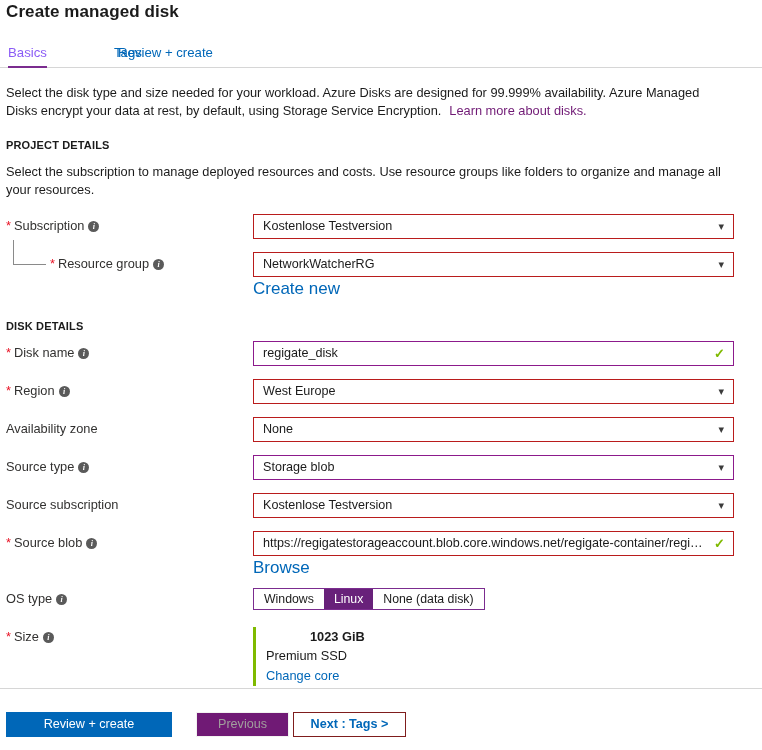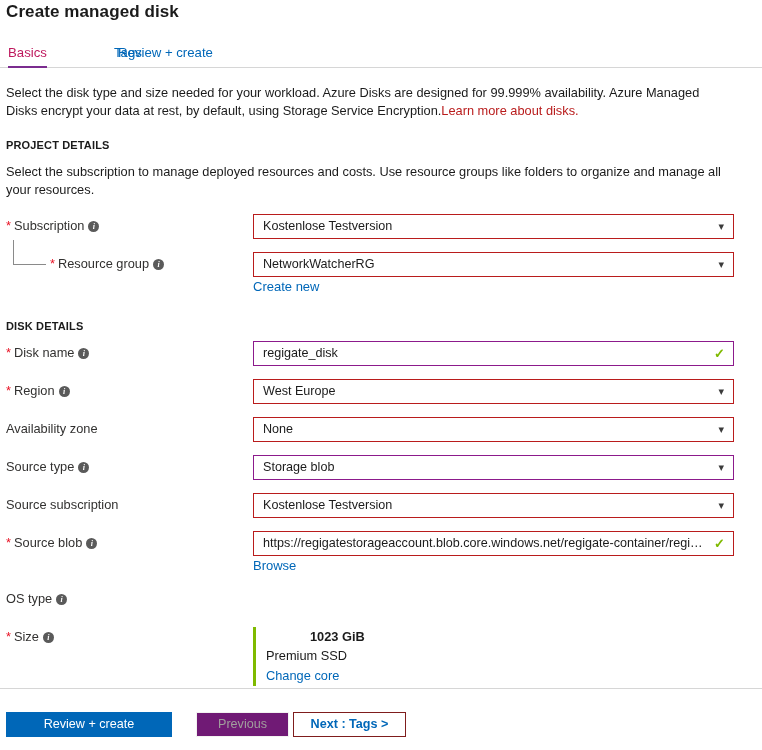--- a/index.html
+++ b/index.html
@@ -35,41 +35,41 @@
     position: absolute;
     top: 0;
     height: 26px;
     font-size: 13.2px;
     line-height: 22px;
     color: #0067b8;
     cursor: pointer;
     white-space: nowrap;
   }
   .tab.active {
-    color: #be185d;
+    color: #8b5cf6;
     border-bottom: 2px solid #7b2c8f;
   }
   #tab-basics { left: 8px; }
   #tab-tags { left: 70px; margin-left: 44px; }
   #tab-review { left: 118px; }
 
   
   .desc {
     position: absolute;
     left: 6px;
     width: 728px;
     font-size: 12.8px;
     line-height: 18px;
     color: #1b1b1b;
   }
   #desc-main { top: 84px; }
   .inline-link {
-    color: #b91c1c;
-    cursor: pointer;
-    margin-left: 0;
+    color: #701a75;
+    cursor: pointer;
+    margin-left: 8px;
   }
 
   .section-head {
     position: absolute;
     left: 6px;
     font-size: 11px;
     font-weight: bold;
     letter-spacing: 0.15px;
     color: #1b1b1b;
   }
@@ -153,21 +153,21 @@
     line-height: 24px;
     font-size: 13px;
     font-weight: bold;
     color: #7fba00;
     pointer-events: none;
   }
 
   .sublink {
     position: absolute;
     left: 253px;
-    font-size: 13px;
+    font-size: 17px;
     color: #0067b8;
     cursor: pointer;
   }
 
   
   .segmented {
     position: absolute;
     left: 253px;
     display: flex;
     height: 22px;
@@ -336,20 +336,25 @@
   </div>
   <div class="field" style="top:531px">
     <span>https://regigatestorageaccount.blob.core.windows.net/regigate-container/regigate...</span>
     <span class="check">✓</span>
   </div>
   <div class="sublink" style="top:558px">Browse</div>
 
   <div class="label" style="top:591px">
     <span>OS type</span><span class="info">i</span>
   </div>
+  <div class="segmented" style="top:588px">
+    <div class="seg">Windows</div>
+    <div class="seg selected">Linux</div>
+    <div class="seg">None (data disk)</div>
+  </div>
 
   <div class="label" style="top:629px">
     <span class="req">*</span><span>Size</span><span class="info">i</span>
   </div>
   <div class="sizebox" style="top:627px">
     <div class="size-value">1023 GiB</div>
     <div class="size-tier">Premium SSD</div>
     <div class="size-link">Change core</div>
   </div>
 

